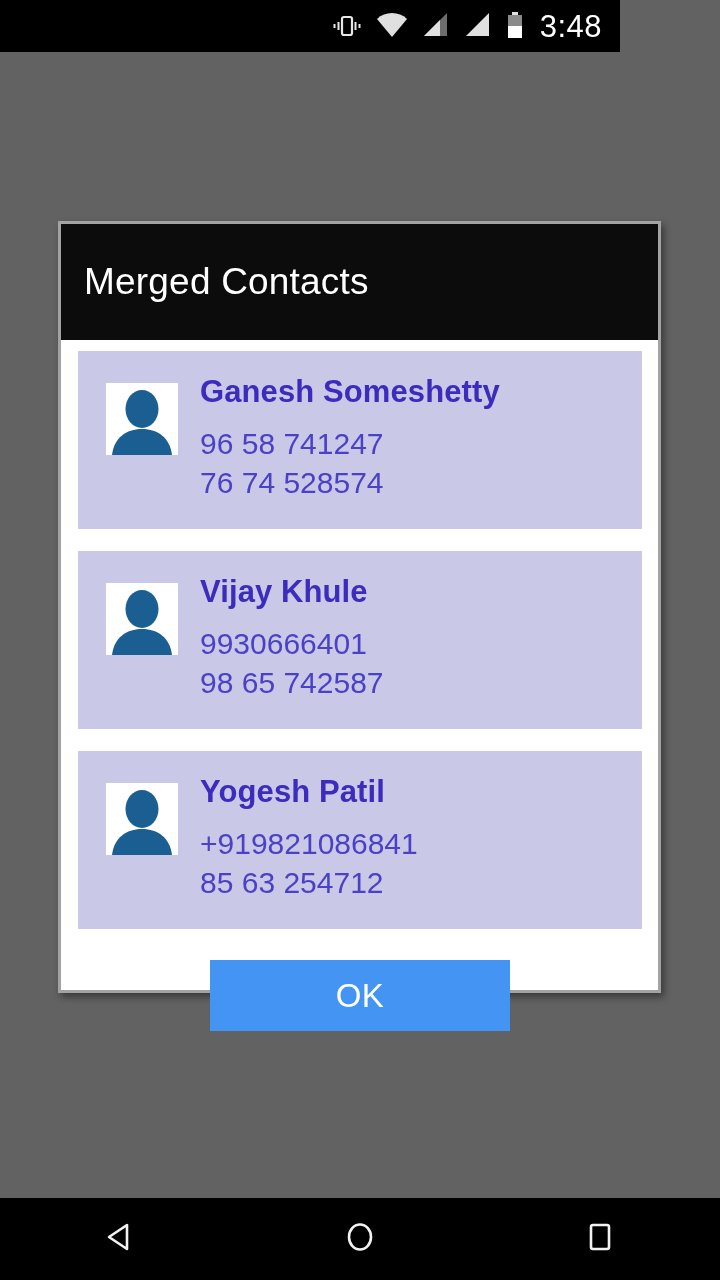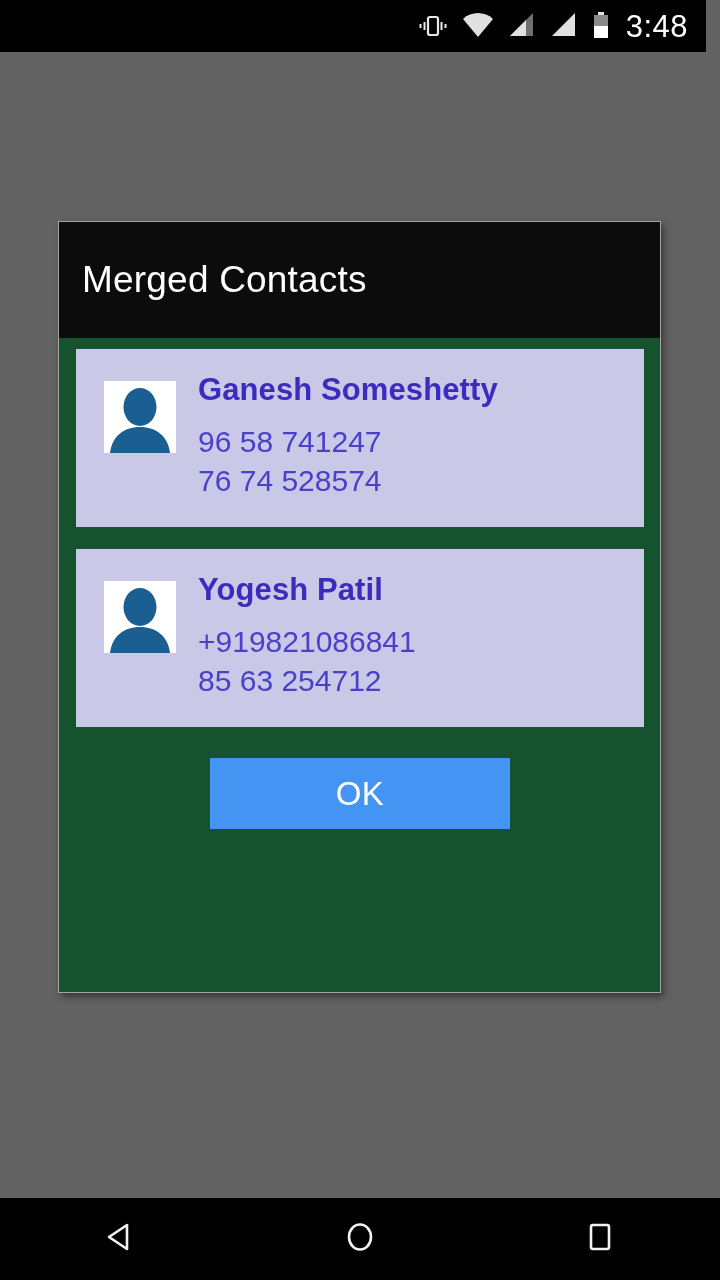--- a/index.html
+++ b/index.html
@@ -11,39 +11,39 @@
   }
   #screen {
     position:relative;
     width:720px; height:1280px;
     background:#626262;
   }
 
   
   #status-bar {
     position:absolute; top:0; left:0;
-    width:706px; height:52px;
+    width:620px; height:52px;
     background:#000000;
     display:flex; align-items:center; justify-content:flex-end;
     padding-right:18px;
   }
   .sb-icon { display:flex; align-items:center; justify-content:center; margin-left:14px; }
   .sb-clock {
     color:#ffffff; font-size:31px; margin-left:16px;
     letter-spacing:0.5px; line-height:1;
     font-family:"Liberation Sans", sans-serif;
   }
 
   
   #dialog {
     position:absolute;
     left:58px; top:221px;
     width:603px; height:772px;
-    background:#14532d;
-    border:1px solid #a3a3a3;
+    background:#ffffff;
+    border:3px solid #a3a3a3;
     box-shadow:3px 4px 7px rgba(0,0,0,0.42);
   }
   #dialog-title-bar {
     height:116px;
     background:#0c0c0c;
     display:flex; align-items:center;
     padding-left:23px;
   }
   #dialog-title {
     color:#ffffff;
@@ -189,20 +189,34 @@
             <path d="M6 72 C8 55 20 46 36 46 C52 46 64 55 66 72 Z" fill="#1b5f92"></path>
           </svg>
         </span>
         <div class="contact-text">
           <div class="contact-name">Ganesh Someshetty</div>
           <div class="contact-phone first">96 58 741247</div>
           <div class="contact-phone">76 74 528574</div>
         </div>
       </div>
 
+      <div class="contact-row">
+        <span class="avatar">
+          <svg width="72" height="72" viewBox="0 0 72 72">
+            <rect width="72" height="72" fill="#ffffff"></rect>
+            <ellipse cx="36" cy="26" rx="16.5" ry="19" fill="#1b5f92"></ellipse>
+            <path d="M6 72 C8 55 20 46 36 46 C52 46 64 55 66 72 Z" fill="#1b5f92"></path>
+          </svg>
+        </span>
+        <div class="contact-text">
+          <div class="contact-name">Vijay Khule</div>
+          <div class="contact-phone first">9930666401</div>
+          <div class="contact-phone">98 65 742587</div>
+        </div>
+      </div>
 
       <div class="contact-row">
         <span class="avatar">
           <svg width="72" height="72" viewBox="0 0 72 72">
             <rect width="72" height="72" fill="#ffffff"></rect>
             <ellipse cx="36" cy="26" rx="16.5" ry="19" fill="#1b5f92"></ellipse>
             <path d="M6 72 C8 55 20 46 36 46 C52 46 64 55 66 72 Z" fill="#1b5f92"></path>
           </svg>
         </span>
         <div class="contact-text">

